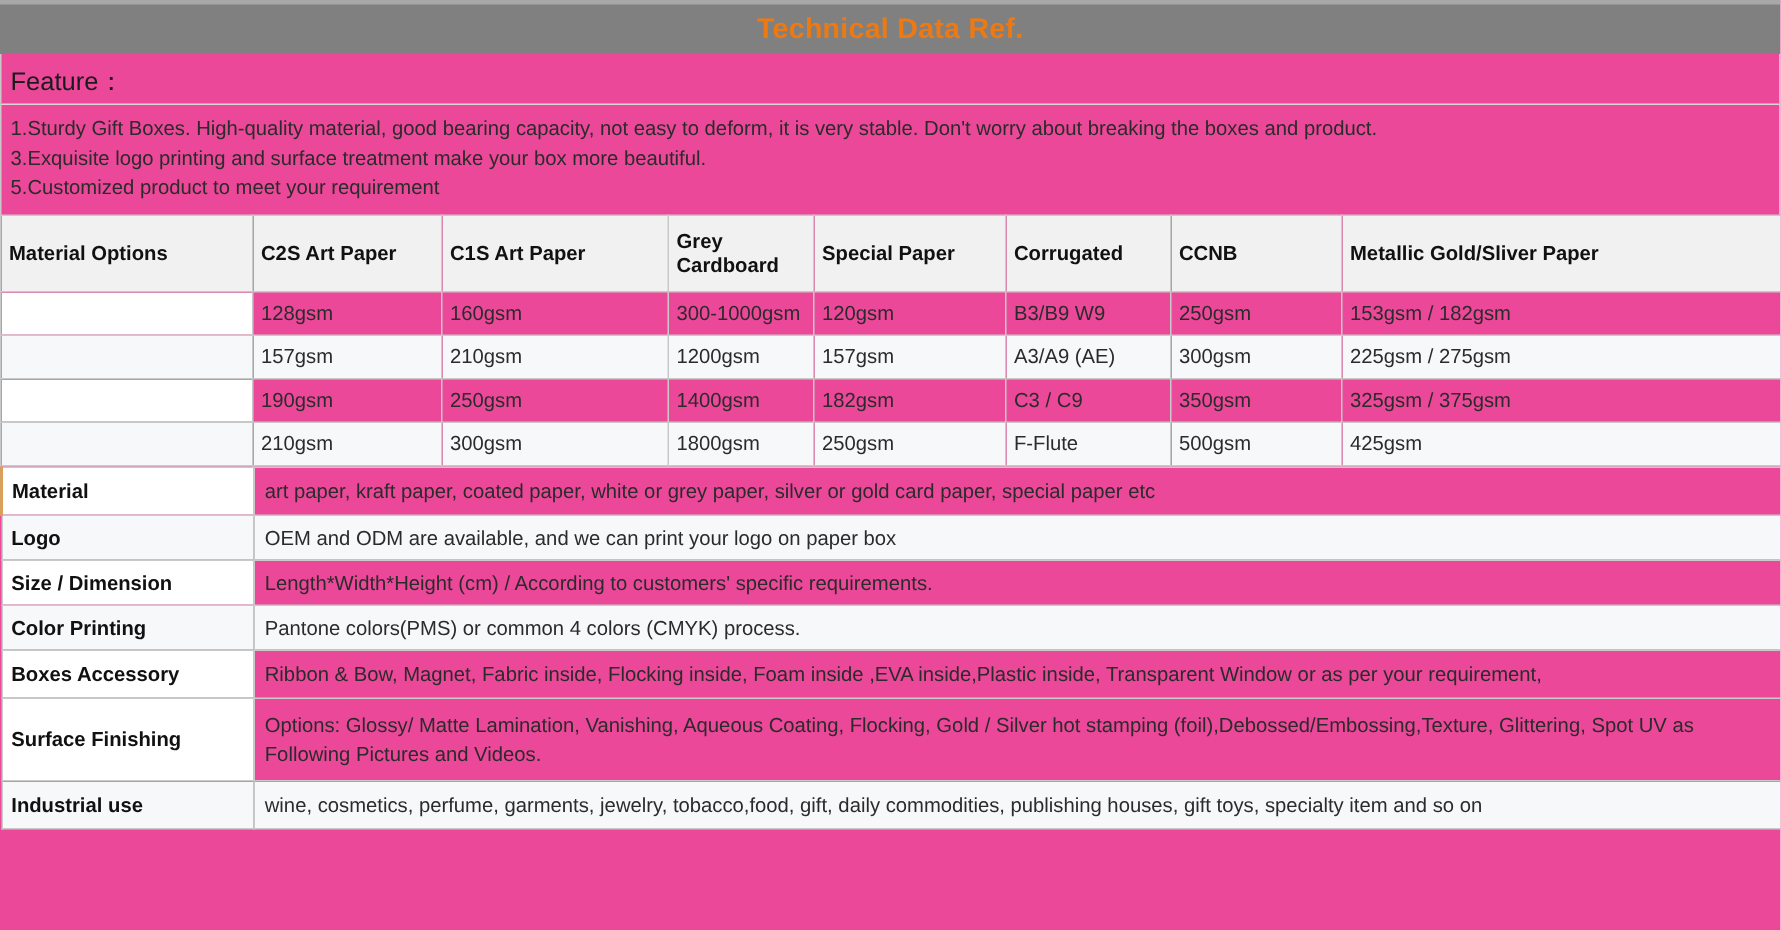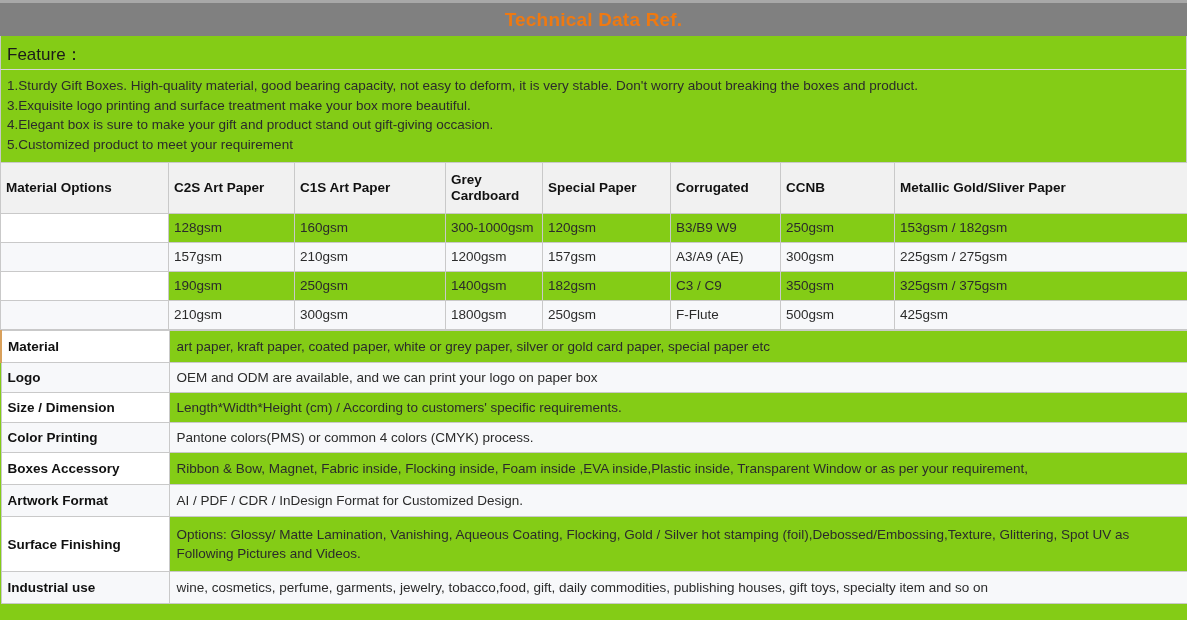--- a/index.html
+++ b/index.html
@@ -11,21 +11,21 @@
     font-family: "Liberation Sans", sans-serif;
     color: #222222;
     -webkit-font-smoothing: none;
   }
   .page {
     width: 1187px;
     height: 620px;
     box-sizing: border-box;
     position: relative;
     overflow: hidden;
-    background: #84cc16;
+    background: #ec4899;
   }
 
   
   .titlebar {
     height: 36px;
     background: #808080;
     border-top: 3px solid #a8a8a8;
     box-sizing: border-box;
     display: flex;
     align-items: center;
@@ -144,21 +144,20 @@
     <div class="titlebar-text">Technical Data Ref.</div>
   </div>
 
   <div class="feature-head">
     <span class="feature-head-text">Feature：</span>
   </div>
 
   <div class="feature-body">
     <div class="feature-line">1.Sturdy Gift Boxes. High-quality material, good bearing capacity, not easy to deform, it is very stable. Don't worry about breaking the boxes and product.</div>
     <div class="feature-line">3.Exquisite logo printing and surface treatment make your box more beautiful.</div>
-    <div class="feature-line">4.Elegant box is sure to make your gift and product stand out gift-giving occasion.</div>
     <div class="feature-line">5.Customized product to meet your requirement</div>
   </div>
 
   <table class="mat-table">
     <colgroup>
       <col style="width:168px">
       <col style="width:126px">
       <col style="width:151px">
       <col style="width:97px">
       <col style="width:128px">
@@ -241,24 +240,20 @@
         <td class="value">Length*Width*Height (cm) / According to customers' specific requirements.</td>
       </tr>
       <tr class="row-h28 alt">
         <td class="label">Color Printing</td>
         <td class="value">Pantone colors(PMS) or common 4 colors (CMYK) process.</td>
       </tr>
       <tr class="row-h30">
         <td class="label">Boxes Accessory</td>
         <td class="value">Ribbon &amp; Bow, Magnet, Fabric inside, Flocking inside, Foam inside ,EVA inside,Plastic inside, Transparent Window or as per your requirement,</td>
       </tr>
-      <tr class="row-h30 alt">
-        <td class="label">Artwork Format</td>
-        <td class="value">AI / PDF / CDR / InDesign Format for Customized Design.</td>
-      </tr>
       <tr class="row-h44">
         <td class="label">Surface Finishing</td>
         <td class="value wrap">Options: Glossy/ Matte Lamination, Vanishing, Aqueous Coating, Flocking, Gold / Silver hot stamping (foil),Debossed/Embossing,Texture, Glittering, Spot UV as Following Pictures and Videos.</td>
       </tr>
       <tr class="row-h30 alt">
         <td class="label">Industrial use</td>
         <td class="value">wine, cosmetics, perfume, garments, jewelry, tobacco,food, gift, daily commodities, publishing houses, gift toys, specialty item and so on</td>
       </tr>
 
     </tbody>

